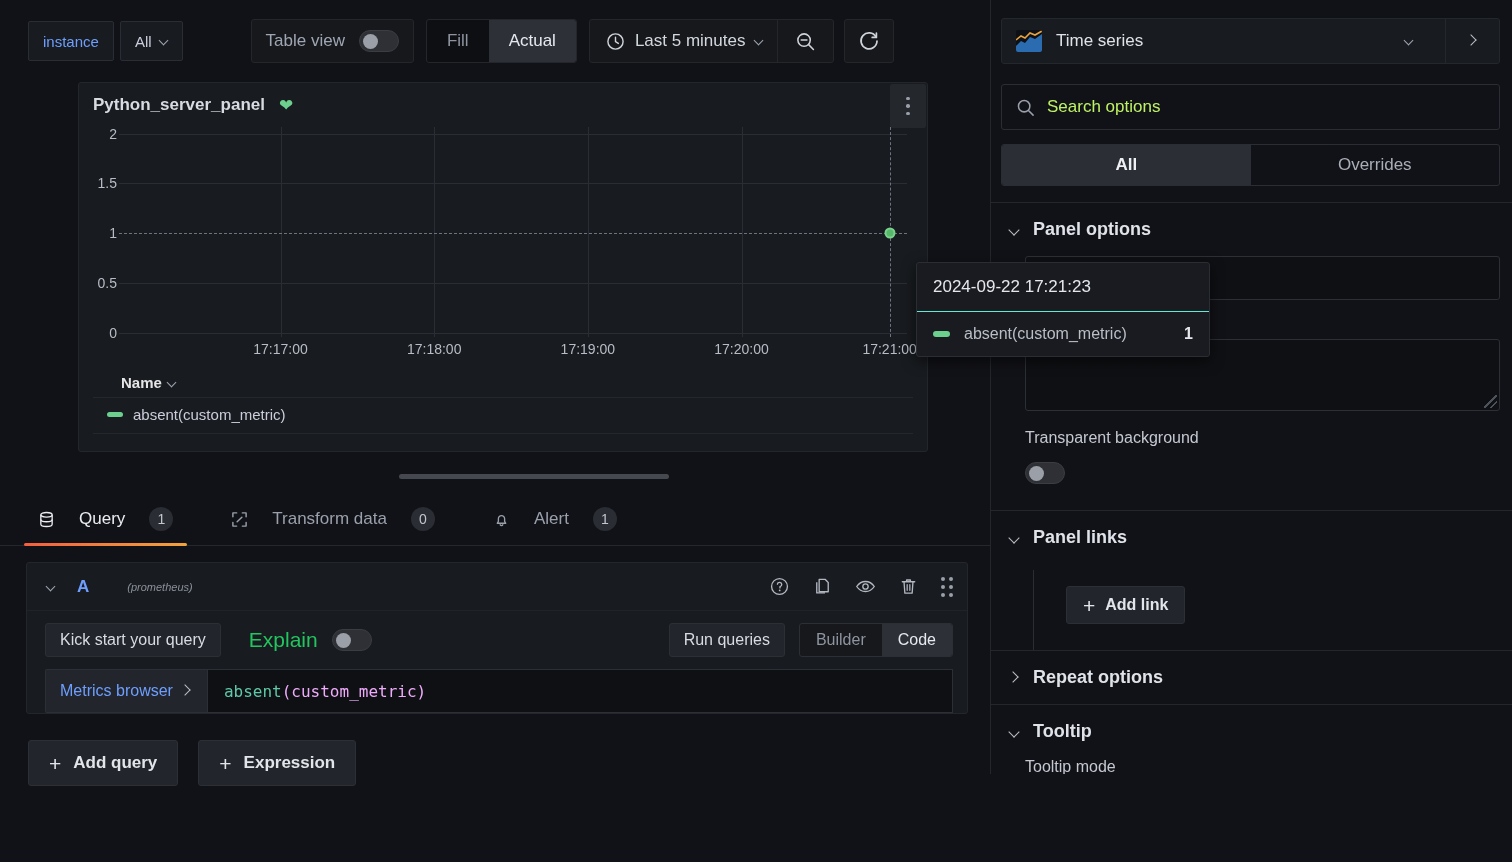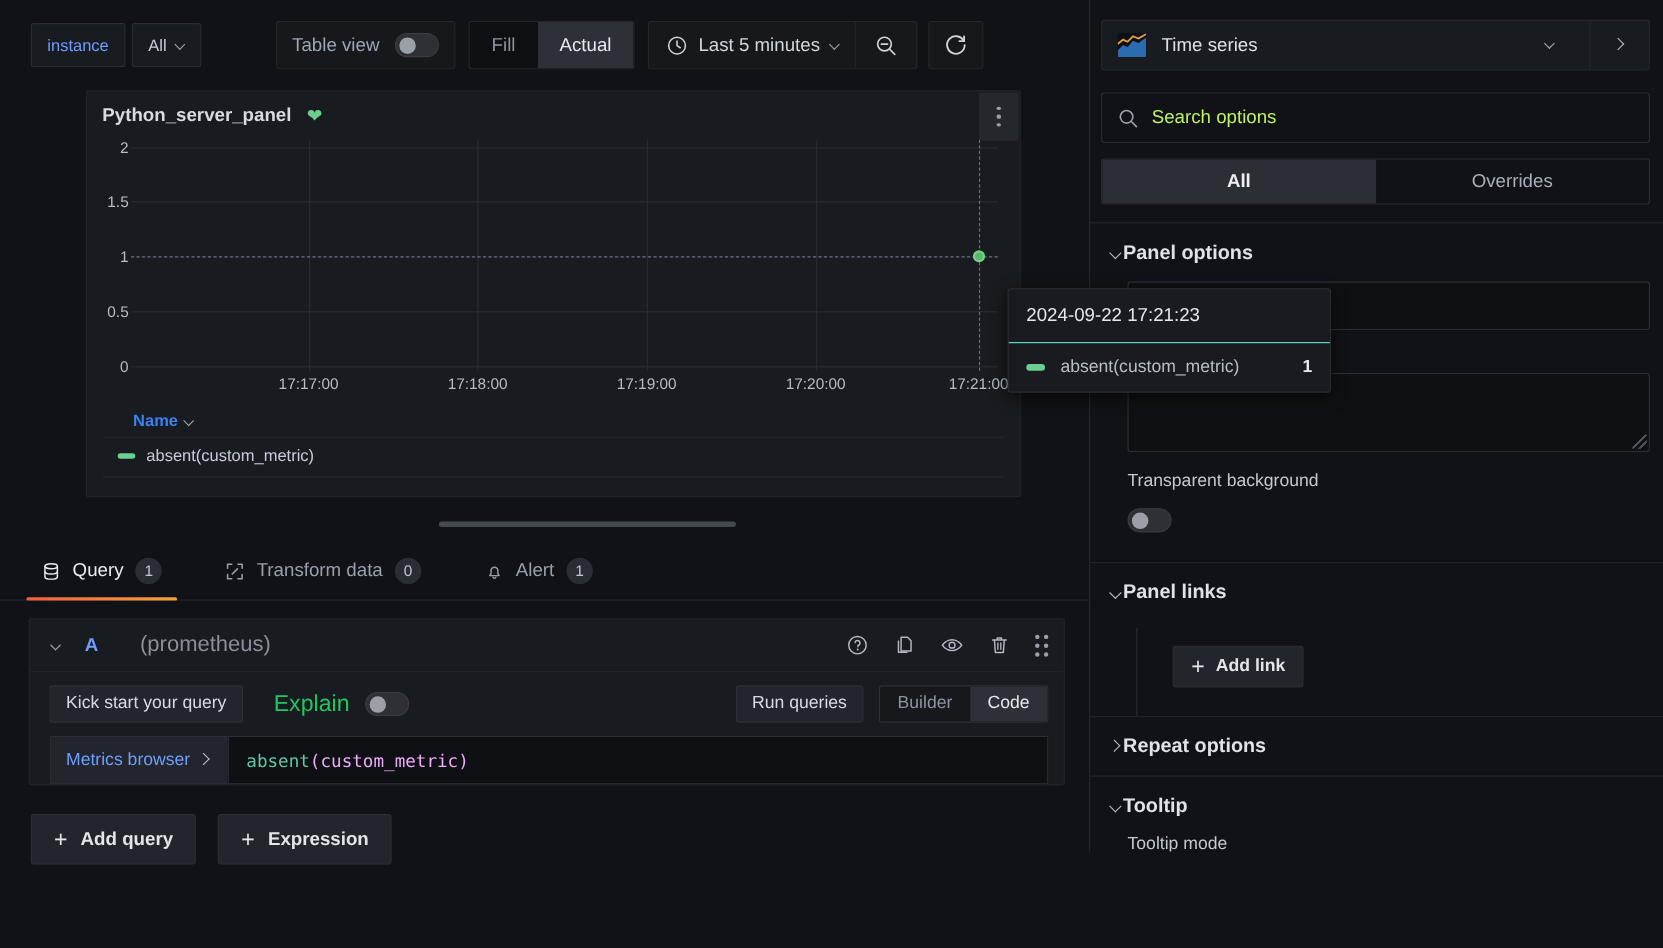--- a/index.html
+++ b/index.html
@@ -128,21 +128,21 @@
   .x-tick {
     position: absolute; transform: translateX(-50%);
     font-size: 14px; color: #b7bcc6; white-space: nowrap;
   }
 
   .legend { margin: 12px 14px 0 14px; }
   .legend-head {
     display: flex; align-items: center; gap: 6px; padding: 0 0 6px 28px;
     border-bottom: 1px solid #24272c;
   }
-  .legend-head-label { color: #3b82f6; font-size: 15px; font-weight: bold; }
+  .legend-head-label { color: #e5e5e5; font-size: 15px; font-weight: bold; }
   .legend-row {
     display: flex; align-items: center; gap: 10px; padding: 8px 0 10px 14px;
     border-bottom: 1px solid #24272c;
   }
   .legend-swatch {
     width: 16px; height: 5px; border-radius: 3px; background: #6ccf8e; flex: none;
   }
   .legend-name { font-size: 15px; color: #ccccdc; }
 
   .drag-handle {
@@ -150,21 +150,21 @@
     margin: 22px auto 0 auto;
   }
 
   
   .bottom-pane { margin-top: 13px; position: relative; flex: 1; }
   .tabs {
     display: flex; align-items: flex-end; gap: 0; padding-left: 38px;
     height: 54px; border-bottom: 1px solid #24272c; position: relative;
   }
   .tab {
-    display: flex; align-items: center; gap: 11px; padding: 0 22px 14px 0;
+    display: flex; align-items: center; gap: 24px; padding: 0 22px 14px 0;
     margin-right: 36px; position: relative; font-size: 17px; color: #9aa0ab; margin-top: 36px;
   }
   .tab.active { color: #e9ecf2; }
   .tab.active::after {
     content: ""; position: absolute; left: -14px; right: 8px; bottom: -1px; height: 3px;
     background: linear-gradient(90deg, #f55f3e, #f2a23c); border-radius: 2px;
   }
   .tab-badge {
     min-width: 24px; height: 24px; padding: 0 6px; border-radius: 12px;
     background: #2a2d33; color: #c2c6d0; font-size: 14px;
@@ -174,21 +174,21 @@
   .query-card {
     margin: 16px 22px 0 26px; background: #181b1f;
     border: 1px solid #23262b; border-radius: 3px;
   }
   .query-head {
     height: 48px; display: flex; align-items: center; padding: 0 14px 0 12px;
     border-bottom: 1px solid #202328;
   }
   .q-collapse { width: 26px; display: flex; justify-content: center; }
   .q-letter { color: #6e9fff; font-weight: bold; font-size: 17px; margin-left: 12px; }
-  .q-ds { color: #8a9099; font-size: 20px; margin-left: 38px; }
+  .q-ds { color: #8a9099; font-style: italic; font-size: 11px; margin-left: 38px; }
   .q-actions { margin-left: auto; display: flex; align-items: center; gap: 22px; }
   .dots6 { display: grid; grid-template-columns: repeat(2, 4px); gap: 4px; }
   .dots6 i { width: 4px; height: 4px; border-radius: 50%; background: #9aa0ab; display: block; }
 
   .query-controls {
     display: flex; align-items: center; padding: 12px 14px 12px 18px; gap: 0;
   }
   .btn {
     height: 34px; padding: 0 14px; border: 1px solid #2c2f36; border-radius: 3px;
     background: #22252b; color: #d8dbe2; font-size: 16px;
@@ -267,21 +267,21 @@
   }
   .alltab {
     flex: 1; display: flex; align-items: center; justify-content: center;
     font-size: 17px; color: #a9aeb8;
   }
   .alltab.active { background: #2b2e35; color: #eef0f4; font-weight: bold; }
 
   .opt-scroll { flex: 1; overflow: hidden; position: relative; }
   .section { border-top: 1px solid #23262b; }
   .section-head {
-    display: flex; align-items: center; padding: 16px 0 16px 18px;
+    display: flex; align-items: center; gap: 12px; padding: 16px 0 16px 18px;
   }
   .section-title { font-size: 18px; font-weight: bold; color: #dfe2e8; }
   .chev {
     width: 12px; height: 12px; position: relative; display: inline-block; flex: none;
   }
   .chev::after {
     content: ""; position: absolute; left: 1px; top: 2px; width: 7px; height: 7px;
     border-right: 1.8px solid #b9bec7; border-bottom: 1.8px solid #b9bec7;
     transform: rotate(45deg);
   }

